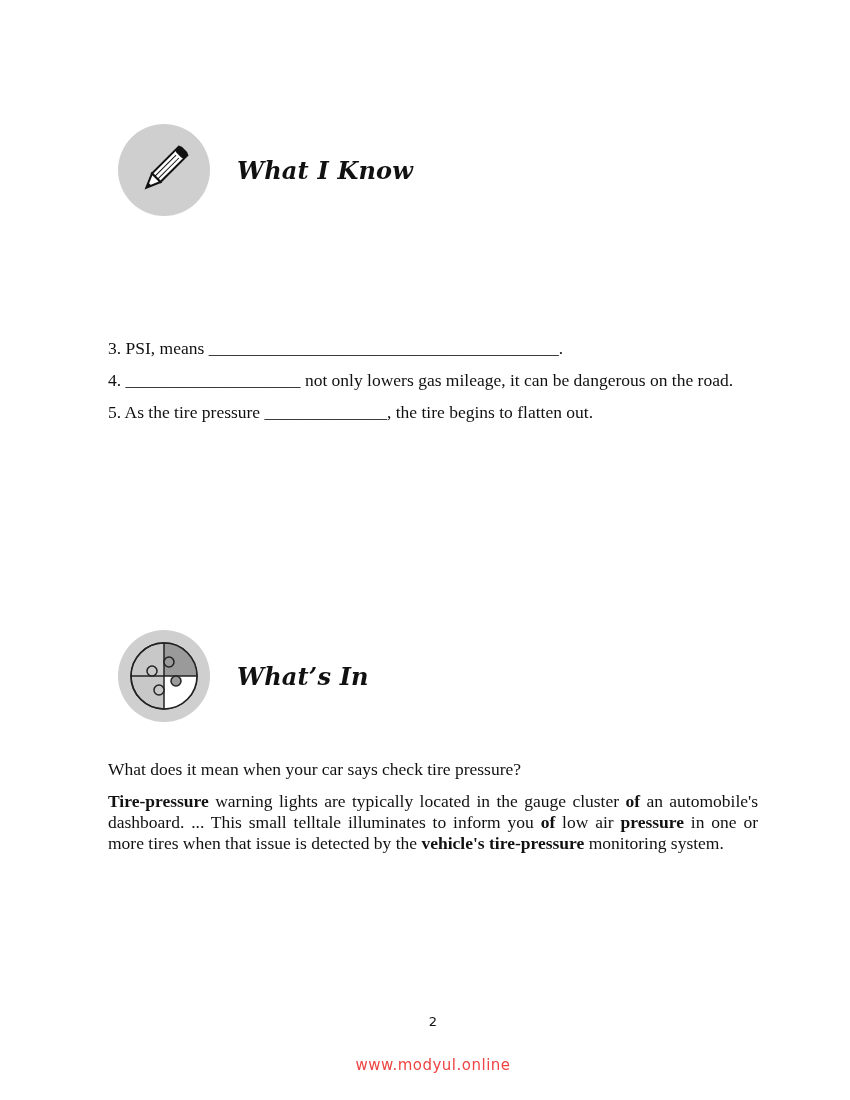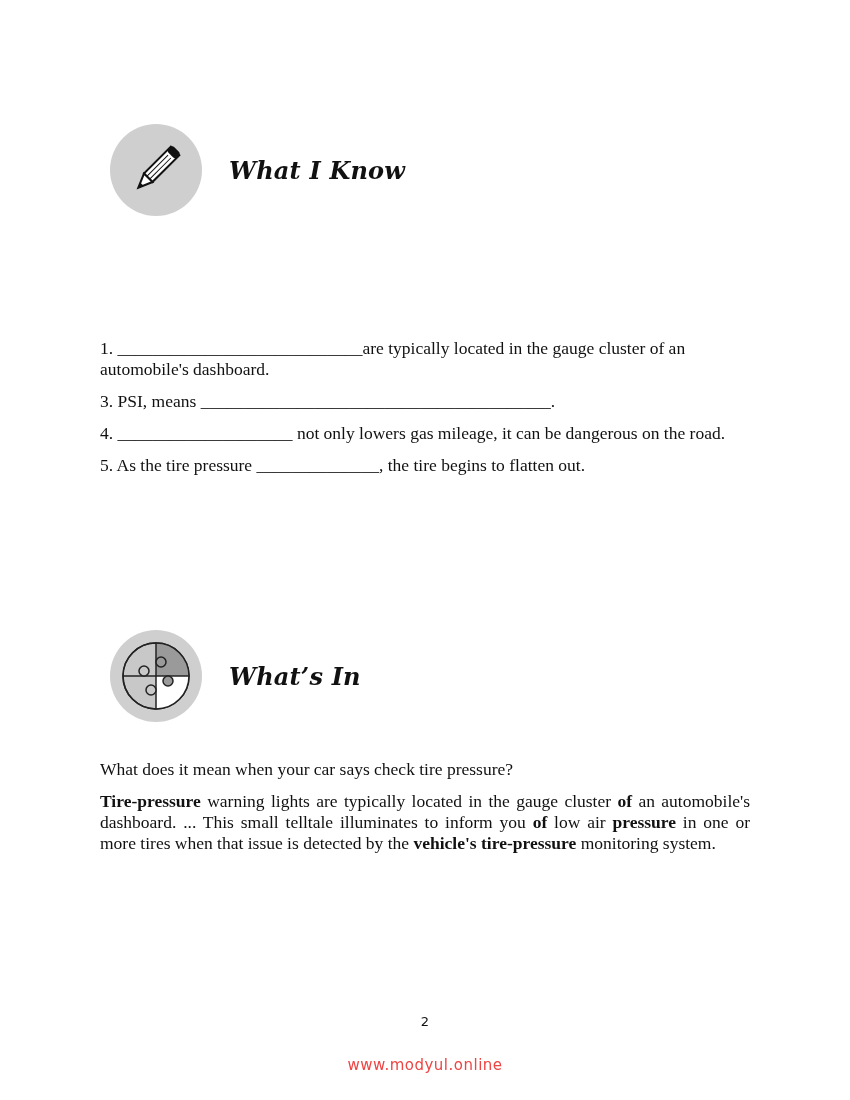--- a/index.html
+++ b/index.html
@@ -1,18 +1,18 @@
 <!DOCTYPE html>
 <html><head>
 <meta charset="utf-8">
 <style>
   html, body { margin: 0; padding: 0; background: #ffffff; }
   body { width: 850px; height: 1100px; position: relative; overflow: hidden;
          font-family: "DejaVu Serif", "Liberation Serif", serif; color: #111; }
-  .page { position: absolute; left: 0; top: 0; width: 696px; height: 1100px; }
+  .page { position: absolute; left: 8px; top: 0; width: 696px; height: 1100px; }
   .section-header { position: absolute; left: 110px; display: flex; align-items: center; }
   .icon-circle { width: 92px; height: 92px; border-radius: 50%; background: #cfcfcf;
                  display: flex; align-items: center; justify-content: center; }
   .section-title { margin-left: 27px; font-family: "DejaVu Serif", serif; font-weight: bold;
                    font-style: italic; font-size: 24px; color: #111; letter-spacing: 0.2px; }
   .text { position: absolute; left: 100px; width: 650px; font-size: 15.2px; line-height: 21px;
           font-family: "Liberation Serif", "DejaVu Serif", serif; font-size: 17.5px; }
   .para { margin: 0; }
   .justify { text-align: justify; }
   .item { margin: 0 0 11px 0; }
@@ -38,21 +38,20 @@
           <polygon points="25,42 37,42 31,56" fill="#fff" stroke="#111" stroke-width="2"></polygon>
           <polygon points="29,51 33,51 31,57" fill="#111"></polygon>
         </g>
       </svg>
     </div>
     <div class="section-title">What I Know</div>
   </div>
 
 
   <div class="text" style="top:338px;">
-    <p class="item">1. ____________________________are typically located in the gauge cluster of an automobile's dashboard.</p>
     <p class="item">3. PSI, means ________________________________________.</p>
     <p class="item">4. ____________________ not only lowers gas mileage, it can be dangerous on the road.</p>
     <p class="item">5. As the tire pressure ______________, the tire begins to flatten out.</p>
   </div>
 
   <div class="section-header" style="top:630px;">
     <div class="icon-circle">
       <svg width="72" height="72" viewBox="0 0 72 72">
         <circle cx="36" cy="36" r="33" fill="#c8c8c8" stroke="#222" stroke-width="1.5"></circle>
         <path d="M36 3 A33 33 0 0 1 69 36 L36 36 Z" fill="#9a9a9a"></path>

